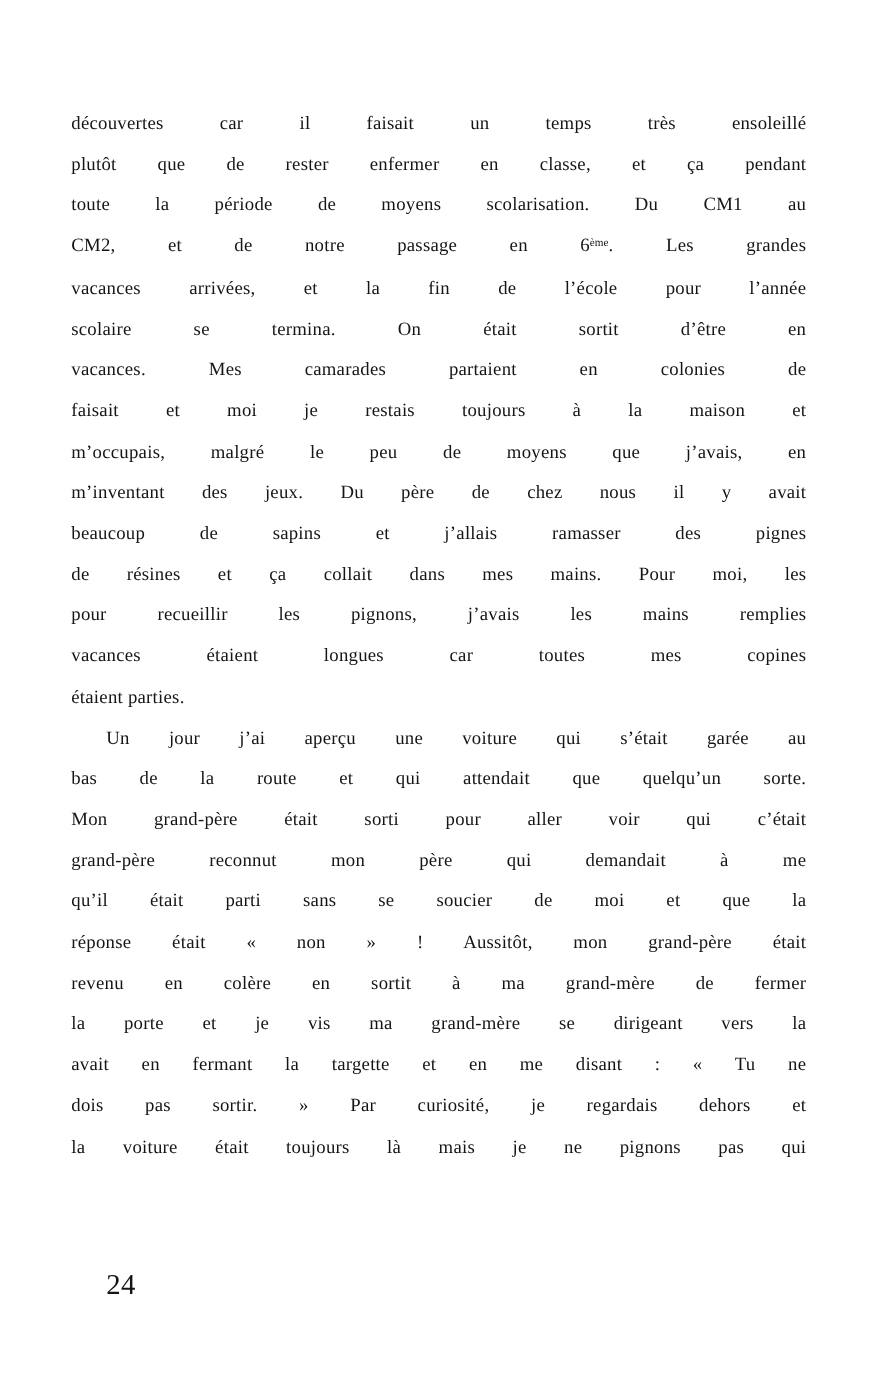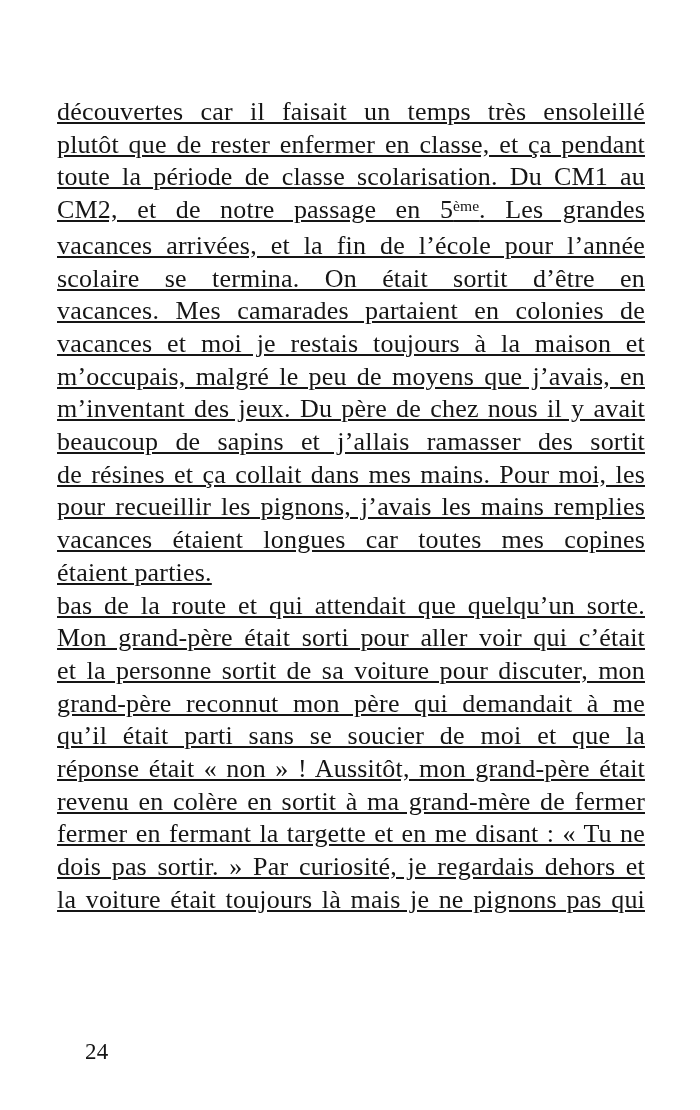--- a/index.html
+++ b/index.html
@@ -12,26 +12,25 @@
     width: 700px;
     height: 1110px;
     background: #ffffff;
     overflow: hidden;
     font-family: "Liberation Serif", "DejaVu Serif", serif;
     color: #151515;
   }
   .text-block {
     position: absolute;
     left: 57px;
-    top: 96px;
+    top: 83px;
     width: 588px;
-    font-size: 26px;
+    font-size: 15px;
     line-height: 32.7px;
     letter-spacing: 0.2px;
-    text-decoration: underline;
   }
   .line {
     text-align: justify;
     text-align-last: justify;
     -moz-text-align-last: justify;
     white-space: normal;
   }
   .line.no-justify {
     text-align: center;
     text-align-last: left;
@@ -47,48 +46,48 @@
     top: -0.48em;
     letter-spacing: 0;
   }
   .page-number {
     position: absolute;
     left: 85px;
     top: 1012px;
     font-size: 23px;
     line-height: 32.7px;
     letter-spacing: 0.2px;
-    margin-top: 24px;
   }
 </style>
 </head>
 <body>
 
 <div class="page">
   <div class="text-block">
       <div class="line">découvertes car il faisait un temps très ensoleillé</div>
       <div class="line">plutôt que de rester enfermer en classe, et ça pendant</div>
-      <div class="line">toute la période de classe scolarisation. Du CM1 au</div>
-      <div class="line"><span>CM2, et de notre passage en 5</span><sup>ème</sup><span>. Les grandes</span></div>
+      <div class="line">toute la période de moyens scolarisation. Du CM1 au</div>
+      <div class="line"><span>CM2, et de notre passage en 6</span><sup>ème</sup><span>. Les grandes</span></div>
       <div class="line">vacances arrivées, et la fin de l’école pour l’année</div>
       <div class="line">scolaire se termina. On était sortit d’être en</div>
       <div class="line">vacances. Mes camarades partaient en colonies de</div>
-      <div class="line">vacances et moi je restais toujours à la maison et</div>
+      <div class="line">faisait et moi je restais toujours à la maison et</div>
       <div class="line">m’occupais, malgré le peu de moyens que j’avais, en</div>
       <div class="line">m’inventant des jeux. Du père de chez nous il y avait</div>
-      <div class="line">beaucoup de sapins et j’allais ramasser des sortit</div>
+      <div class="line">beaucoup de sapins et j’allais ramasser des pignes</div>
       <div class="line">de résines et ça collait dans mes mains. Pour moi, les</div>
       <div class="line">pour recueillir les pignons, j’avais les mains remplies</div>
       <div class="line">vacances étaient longues car toutes mes copines</div>
       <div class="line no-justify">étaient parties.</div>
+      <div class="line indent">Un jour j’ai aperçu une voiture qui s’était garée au</div>
       <div class="line">bas de la route et qui attendait que quelqu’un sorte.</div>
       <div class="line">Mon grand-père était sorti pour aller voir qui c’était</div>
-      <div class="line">et la personne sortit de sa voiture pour discuter, mon</div>
       <div class="line">grand-père reconnut mon père qui demandait à me</div>
       <div class="line">qu’il était parti sans se soucier de moi et que la</div>
       <div class="line">réponse était « non » ! Aussitôt, mon grand-père était</div>
       <div class="line">revenu en colère en sortit à ma grand-mère de fermer</div>
-      <div class="line">fermer en fermant la targette et en me disant : « Tu ne</div>
+      <div class="line">la porte et je vis ma grand-mère se dirigeant vers la</div>
+      <div class="line">avait en fermant la targette et en me disant : « Tu ne</div>
       <div class="line">dois pas sortir. » Par curiosité, je regardais dehors et</div>
       <div class="line">la voiture était toujours là mais je ne pignons pas qui</div>
     </div>
   <div class="page-number">24</div>
 </div>
 
 </body></html>

